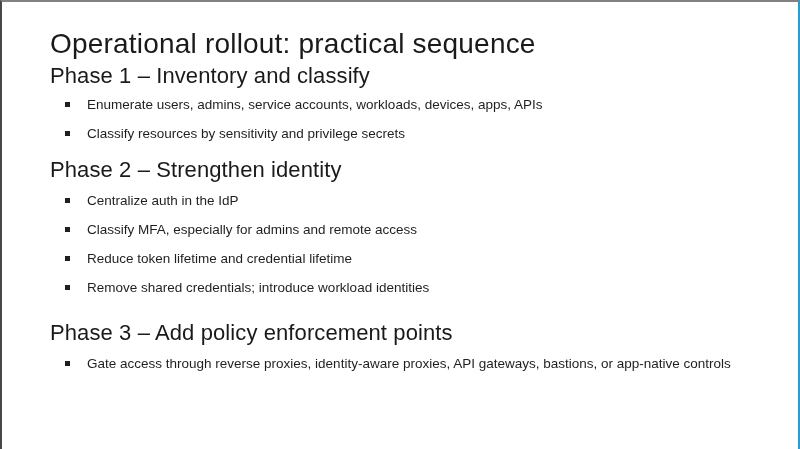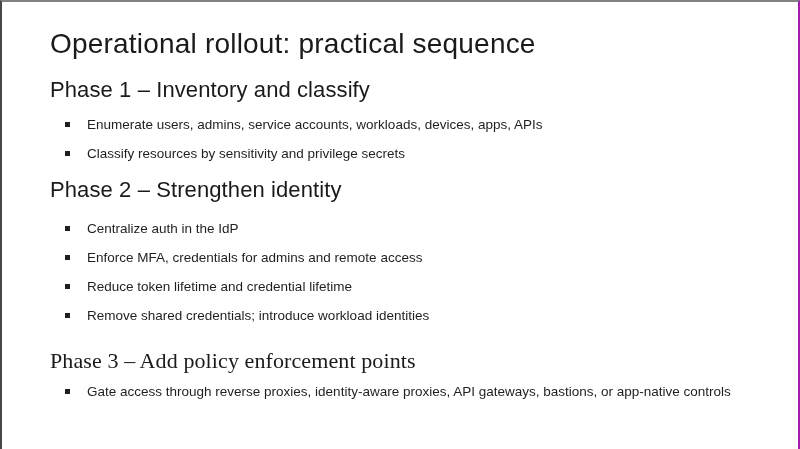--- a/index.html
+++ b/index.html
@@ -9,51 +9,51 @@
     font-family: "Liberation Sans", sans-serif;
   }
   .slide {
     position: relative;
     width: 800px;
     height: 449px;
     box-sizing: border-box;
     background: #ffffff;
     border-top: 2px solid #828282;
     border-left: 2px solid #474747;
-    border-right: 2px solid #a21caf;
+    border-right: 2px solid #0ea5e9;
     padding: 24px 60px 0 48px;
     overflow: hidden;
     color: #1a1a1a;
   }
   h1.slide-title {
     margin: 0;
     font-size: 28px;
     line-height: 36px;
     font-weight: 400;
     letter-spacing: 0.2px;
     color: #1a1a1a;
   }
   h2.phase-heading {
     margin: 0;
     font-size: 22px;
     line-height: 28px;
     font-weight: 400;
     letter-spacing: 0.1px;
     color: #1a1a1a;
   }
-  h2.ph1 { margin-top: 14px; }
+  h2.ph1 { }
   h2.ph2 { margin-top: 8px; }
-  h2.ph3 { margin-top: 17px; font-family: Liberation Serif, serif; }
+  h2.ph3 { margin-top: 17px; }
   ul.bullets {
     list-style: none;
     margin: 0;
     padding: 0 0 0 15px;
   }
-  ul.b1 { margin-top: 6px; }
-  ul.b2 { margin-top: 10px; }
+  ul.b1 { }
+  ul.b2 { margin-top: 2px; }
   ul.b3 { margin-top: 2px; }
   ul.bullets li {
     display: flex;
     align-items: flex-start;
     font-size: 13.5px;
     line-height: 29px;
     color: #1f1f1f;
   }
   .sq {
     flex: none;
@@ -87,21 +87,21 @@
 
   <section>
     <h2 class="phase-heading ph2">Phase 2 – Strengthen identity</h2>
     <ul class="bullets b2">
       <li>
         <span class="sq"></span>
         <span>Centralize auth in the IdP</span>
       </li>
       <li>
         <span class="sq"></span>
-        <span>Enforce MFA, credentials for admins and remote access</span>
+        <span>Classify MFA, especially for admins and remote access</span>
       </li>
       <li>
         <span class="sq"></span>
         <span>Reduce token lifetime and credential lifetime</span>
       </li>
       <li>
         <span class="sq"></span>
         <span>Remove shared credentials; introduce workload identities</span>
       </li>
     </ul>

